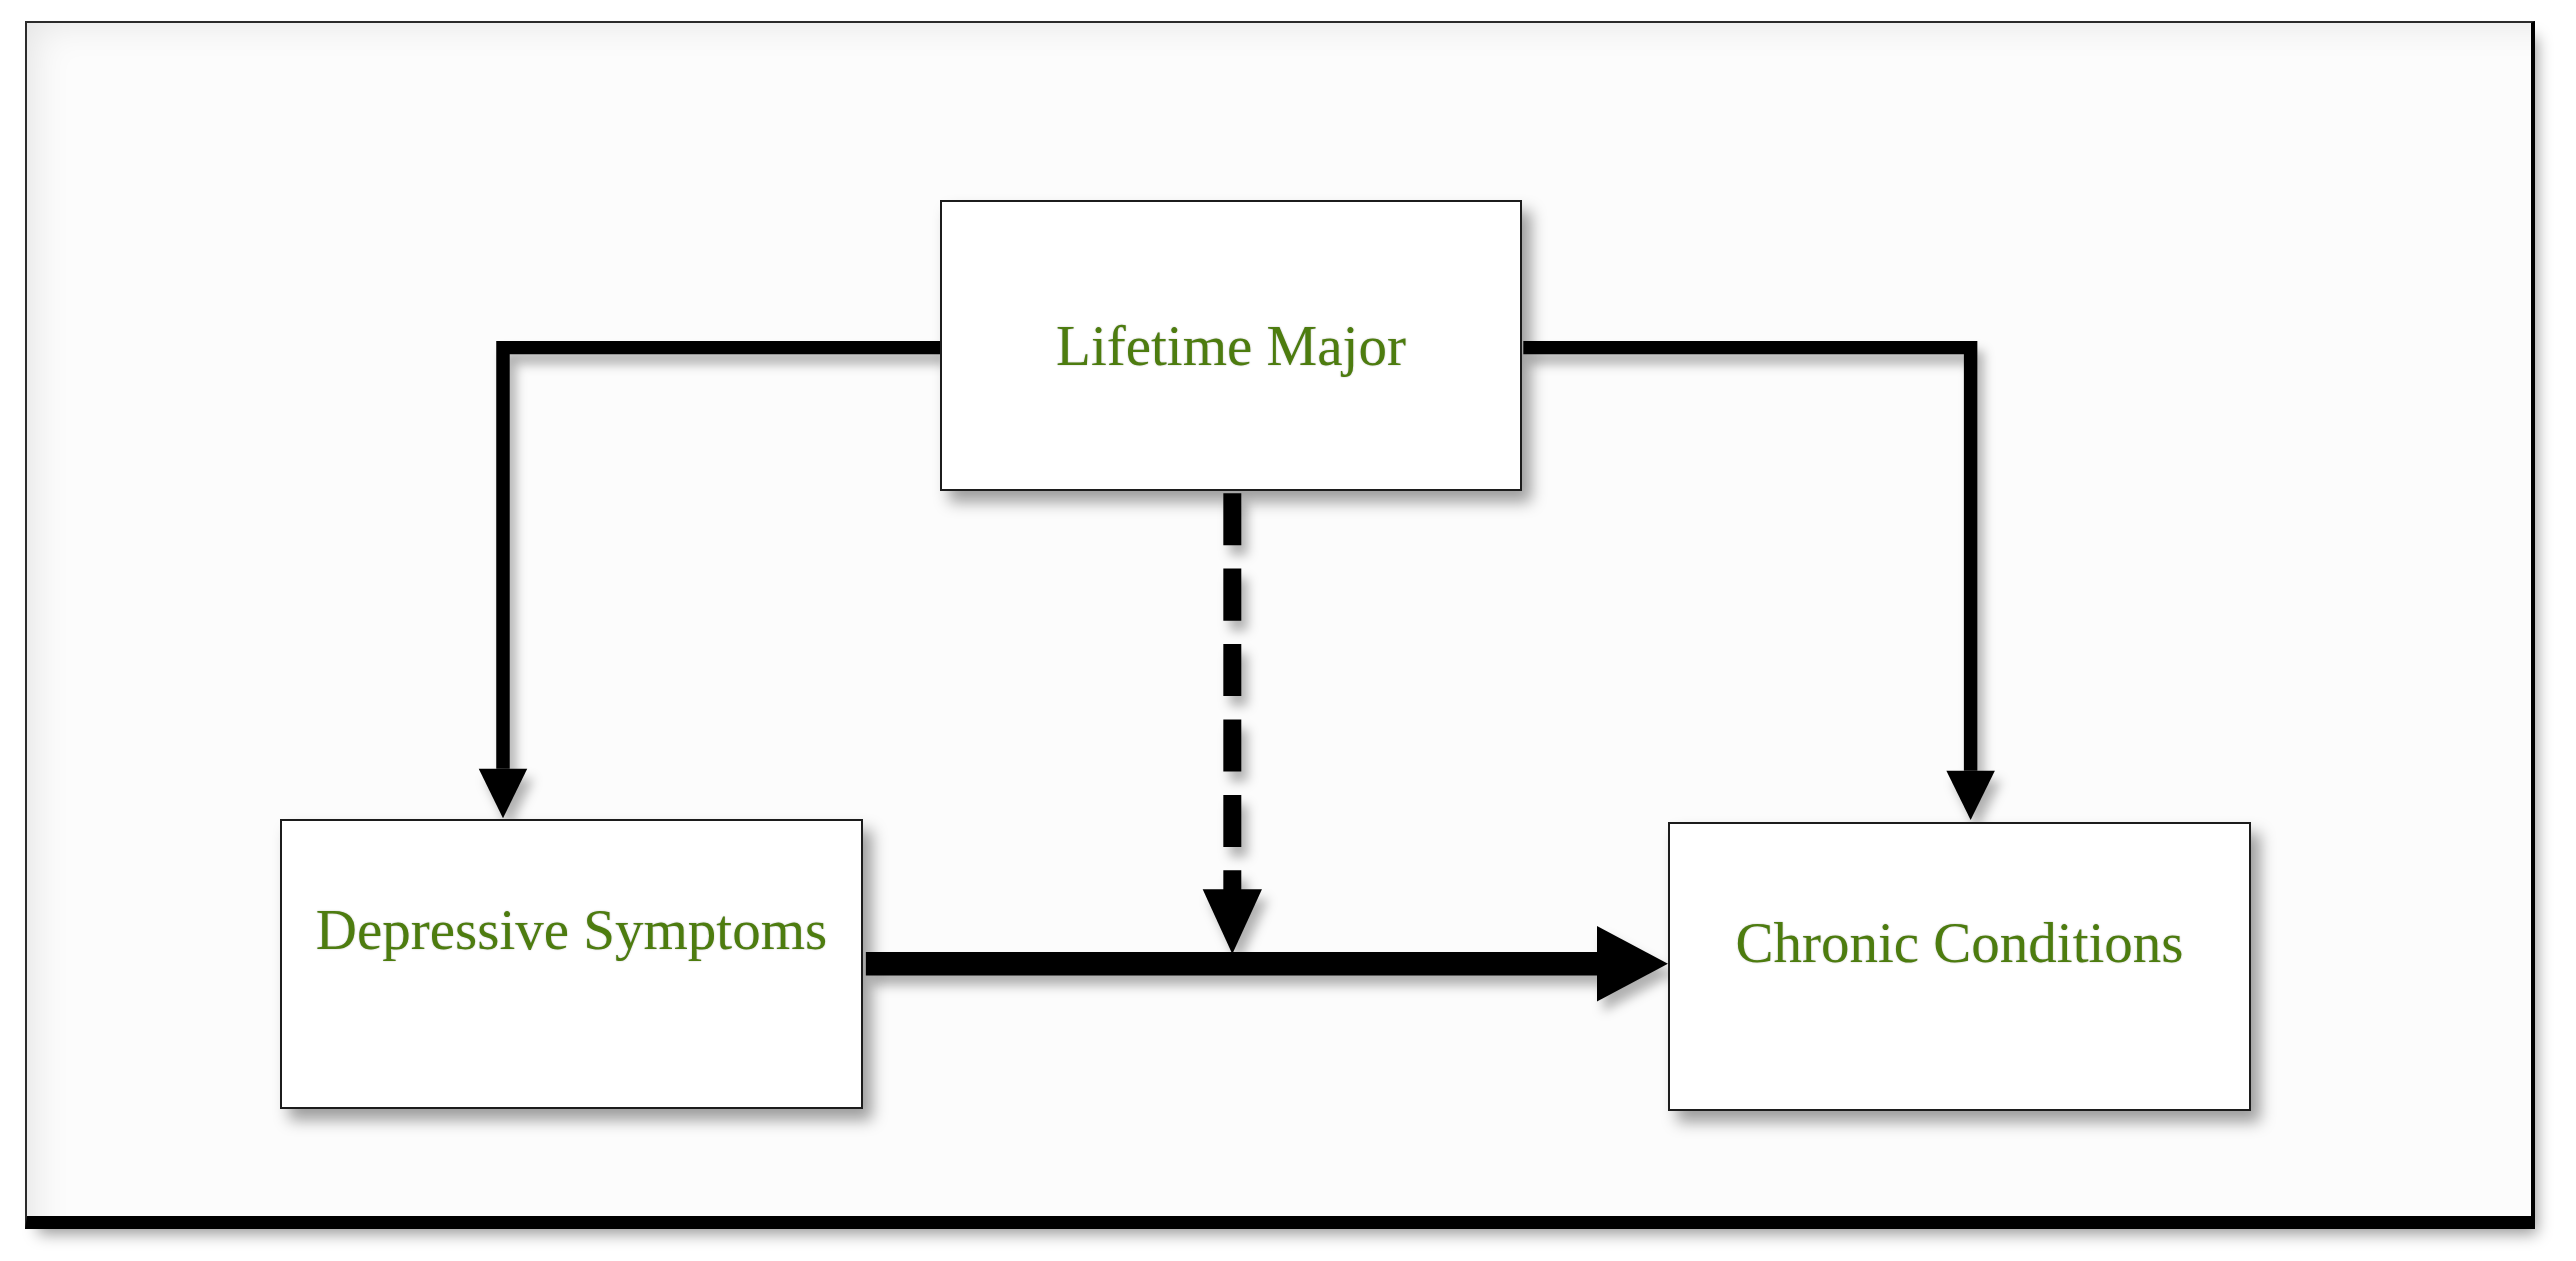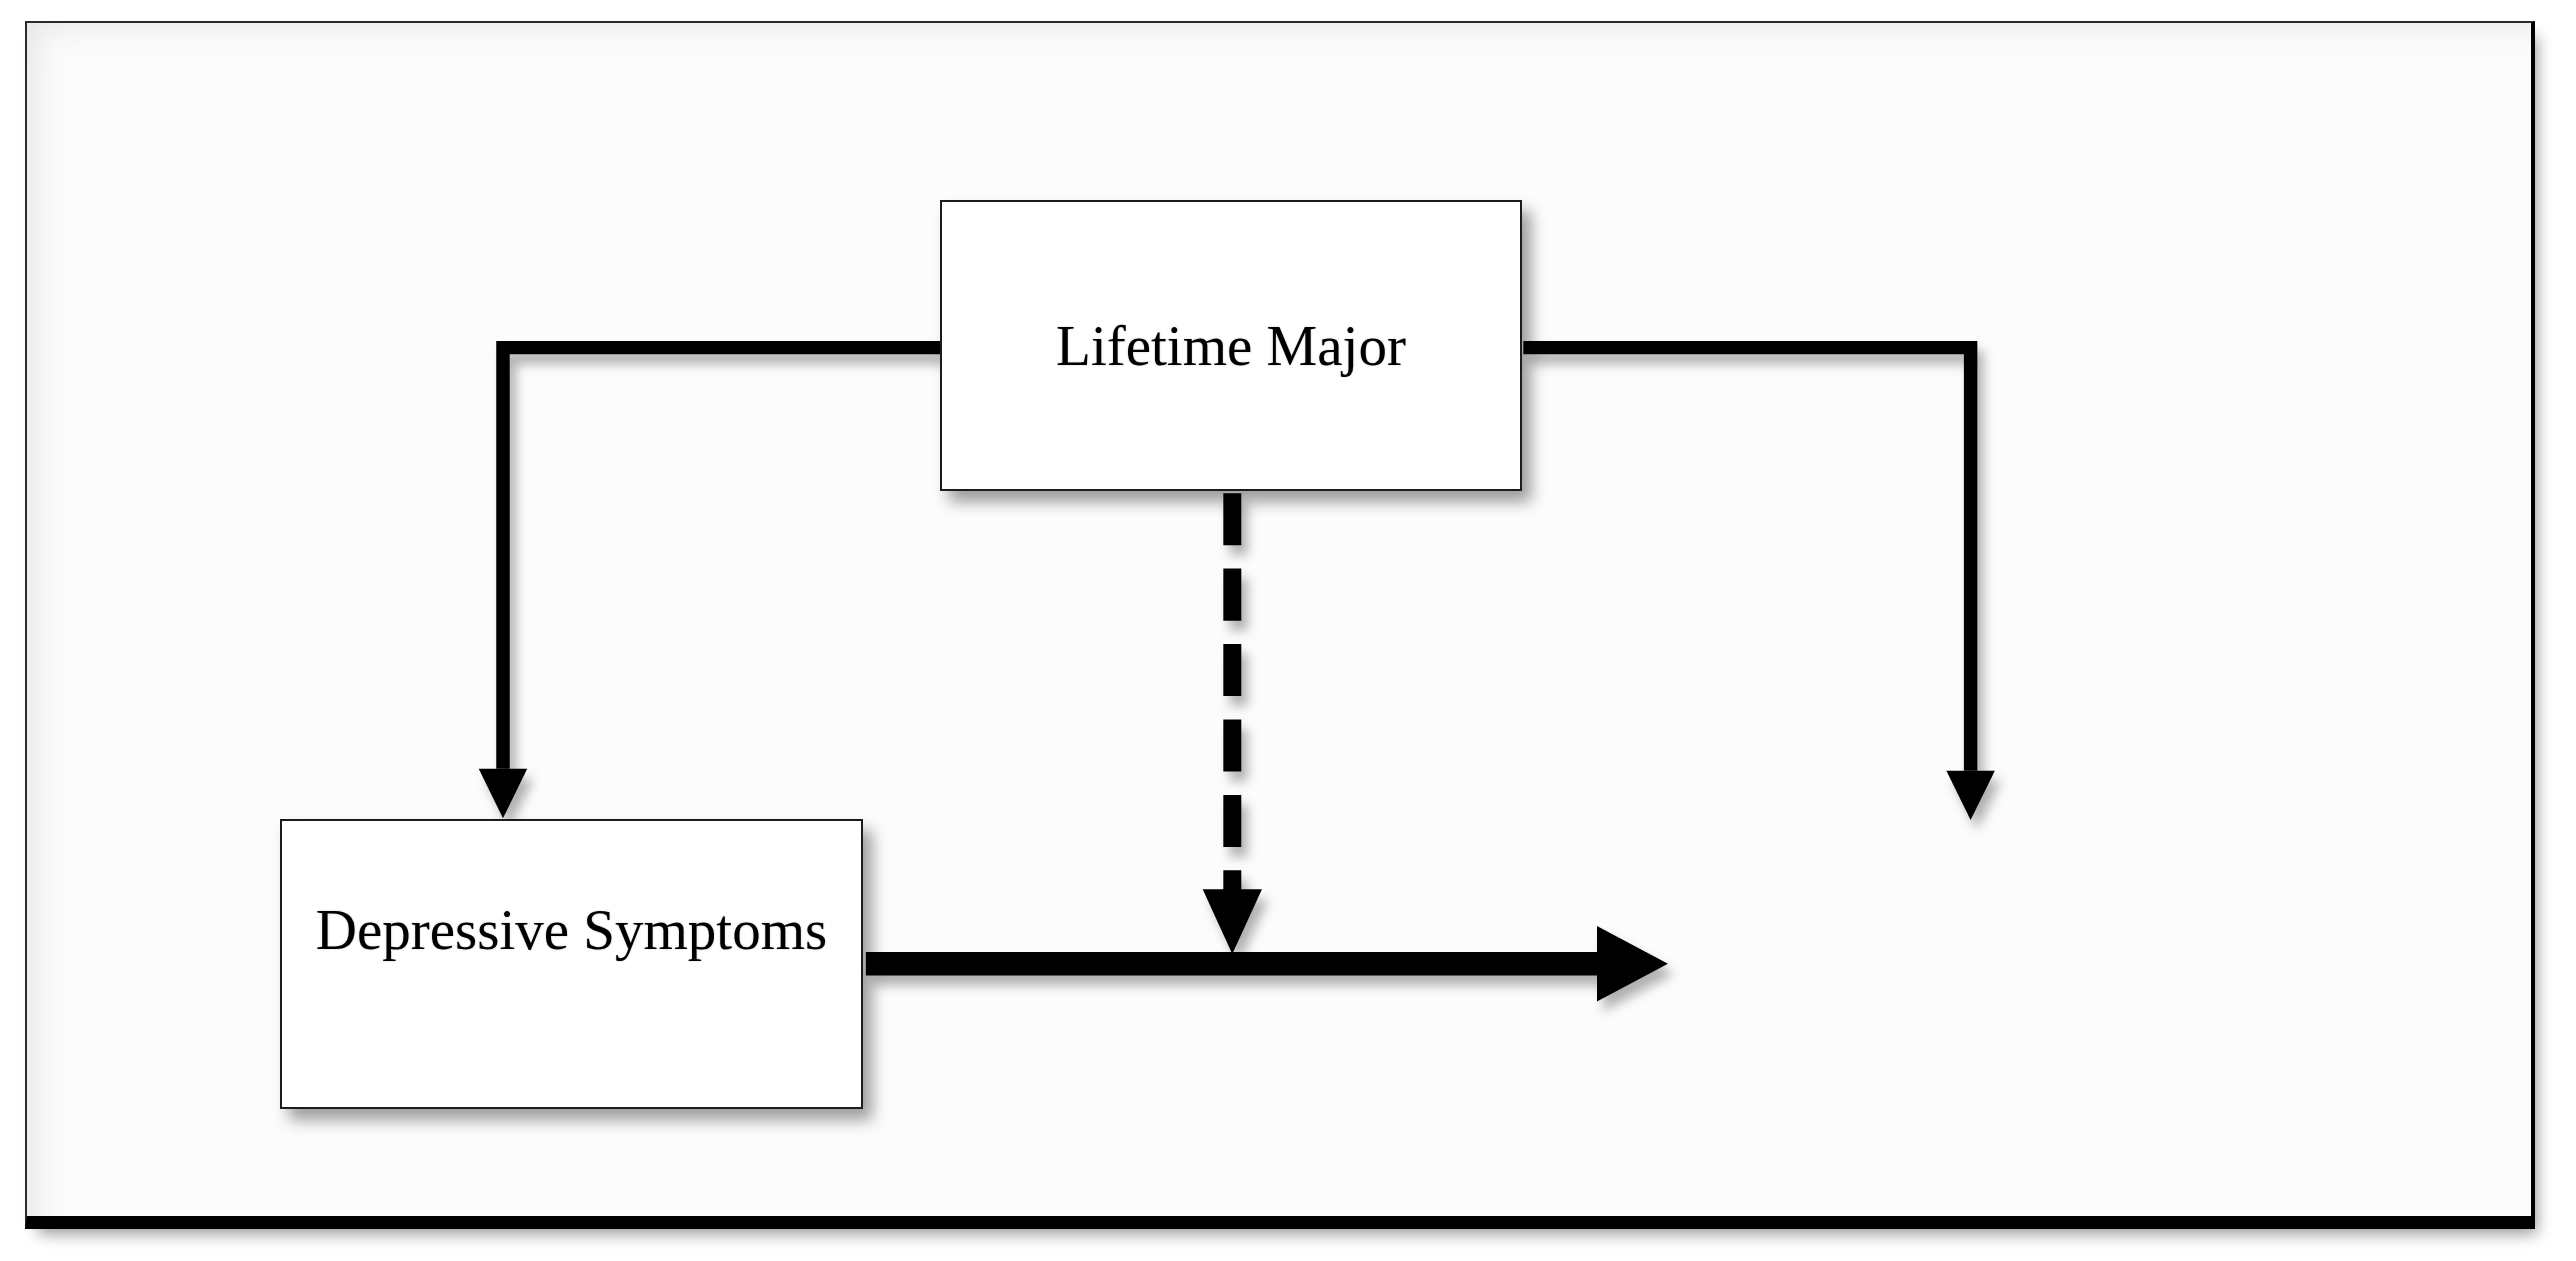--- a/index.html
+++ b/index.html
@@ -35,21 +35,21 @@
   .node {
     position: absolute;
     box-sizing: border-box;
     background: #ffffff;
     border: 2.7px solid #1c1c1c;
     box-shadow: 9px 10.8px 14.4px rgba(0,0,0,0.38);
     display: flex;
     align-items: center;
     justify-content: center;
     text-align: left;
-    color: #000000;
+    color: #4d7c0f;
     font-size: 57px;
     line-height: 70px;
     text-shadow: 0 0 1.8px rgba(0,0,0,0.28);
   }
   .node-top {
     left: 940px;
     top: 200px;
     width: 582px;
     height: 291px;
   }
@@ -112,15 +112,18 @@
   <div class="node node-top">
     <div>
       <span>Lifetime Major</span><br>
     </div>
   </div>
 
   <div class="node node-left">
     <span>Depressive Symptoms</span>
   </div>
 
+  <div class="node node-right">
+    <span>Chronic Conditions</span>
+  </div>
 
 </div>
 
 
 </body></html>

